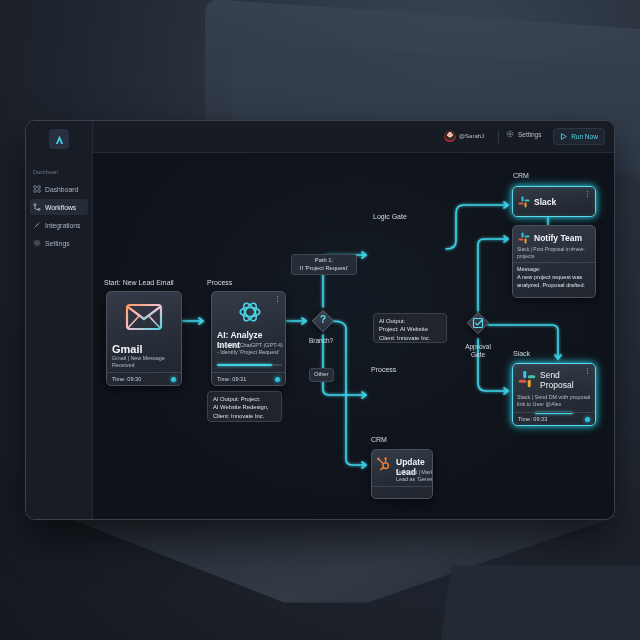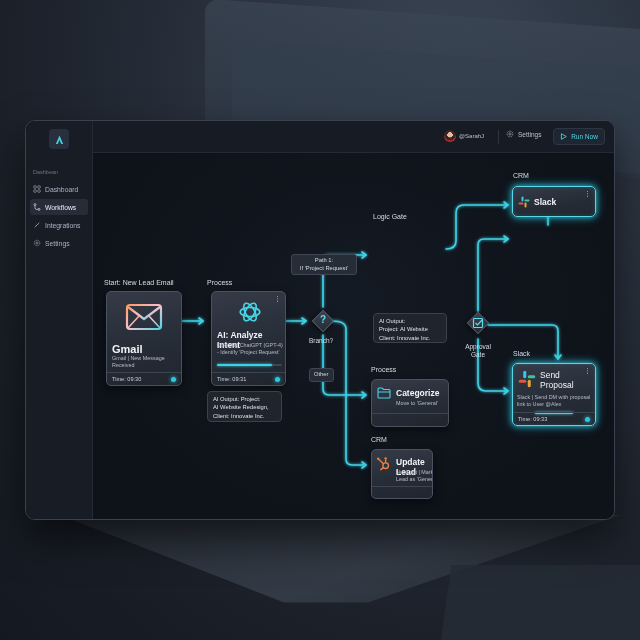--- a/index.html
+++ b/index.html
@@ -318,20 +318,33 @@
     <span class="kebab">⋮</span>
     <svg style="position:absolute;left:5px;top:9px" width="12" height="12" viewBox="0 0 12 12">
       <rect x="3.5" y="0.5" width="2" height="5" rx="1" fill="#36c5f0"></rect>
         <rect x="6.5" y="6.5" width="2" height="5" rx="1" fill="#e8a23a"></rect>
         <rect x="0.5" y="6.5" width="5" height="2" rx="1" fill="#e05a3a"></rect>
         <rect x="6.5" y="3.5" width="5" height="2" rx="1" fill="#3fc49a"></rect>
     </svg>
     <div class="node-title" style="position:absolute;left:21px;top:10px">Slack</div>
   </div>
 
+  <div class="node" style="left:486px;top:104px;width:84px;height:73px">
+    <svg style="position:absolute;left:5px;top:6px" width="12" height="12" viewBox="0 0 12 12">
+      <rect x="3.5" y="0.5" width="2" height="5" rx="1" fill="#36c5f0"></rect>
+        <rect x="6.5" y="6.5" width="2" height="5" rx="1" fill="#e8a23a"></rect>
+        <rect x="0.5" y="6.5" width="5" height="2" rx="1" fill="#e05a3a"></rect>
+        <rect x="6.5" y="3.5" width="5" height="2" rx="1" fill="#3fc49a"></rect>
+    </svg>
+    <div class="node-title" style="position:absolute;left:21px;top:7px">Notify Team</div>
+    <div class="node-sub" style="position:absolute;left:4px;top:20px;width:78px;font-size:5px">Slack | Post Proposal in #new-projects</div>
+    <div style="position:absolute;left:0;right:0;top:36px;border-top:1px solid #3e4552"></div>
+    <div class="node-sub" style="position:absolute;left:4px;top:40px;color:#dfe4ea">Message:</div>
+    <div class="node-sub" style="position:absolute;left:4px;top:48px;width:78px;color:#dfe4ea;font-size:5.6px">A new project request was analyzed. Proposal drafted.</div>
+  </div>
 
   <div class="diamond" style="left:444px;top:194px"></div>
   <svg style="position:absolute;left:446px;top:196px" width="12" height="12" viewBox="0 0 12 12">
     <rect x="1.5" y="1.5" width="9" height="9" rx="1" fill="none" stroke="#5fdcec" stroke-width="1.2"></rect>
       <path d="M3.5 6 L5.5 8 L10.5 2.5" fill="none" stroke="#5fdcec" stroke-width="1.2"></path>
   </svg>
   <div class="label" style="left:436px;top:222px;font-size:6.5px;text-align:center;width:32px;line-height:1.3">
     <div>Approval</div>
     <div>Gate</div>
   </div>
@@ -353,29 +366,20 @@
     <div class="progress" style="left:22px;top:48px;width:38px;background:transparent">
         <i style="width:100%"></i>
       </div>
     <div class="node-foot">
       <span>Time: 09:33</span>
       <span class="dot"></span>
     </div>
   </div>
 
   <div class="label" style="left:345px;top:245px">Process</div>
-  <div class="node" style="left:345px;top:258px;width:78px;height:48px">
-    <svg style="position:absolute;left:5px;top:7px" width="14" height="12" viewBox="0 0 14 12">
-      <path d="M1 2 Q1 1 2 1 H5 L6.5 2.5 H12 Q13 2.5 13 3.5 V10 Q13 11 12 11 H2 Q1 11 1 10 Z" fill="none" stroke="#47d3e6" stroke-width="1.1"></path>
-        <path d="M1 5 H13" stroke="#47d3e6" stroke-width="1"></path>
-    </svg>
-    <div class="node-title" style="position:absolute;left:24px;top:8px">Categorize</div>
-    <div class="node-sub" style="position:absolute;left:24px;top:20px">Move to 'General'</div>
-    <div style="position:absolute;left:0;right:0;top:33px;border-top:1px solid #3e4552"></div>
-  </div>
 
   <div class="label" style="left:345px;top:315px">CRM</div>
   <div class="node" style="left:345px;top:328px;width:62px;height:50px">
     <svg style="position:absolute;left:4px;top:6px" width="15" height="15" viewBox="0 0 14 14">
       <g stroke="#f0803c" stroke-width="1.3" fill="none">
           <circle cx="9" cy="9" r="2.6"></circle>
           <path d="M9 6.4 V3"></path>
           <path d="M7 7.3 L2.5 3"></path>
           <path d="M7 10.8 L4 13"></path>
         </g>

